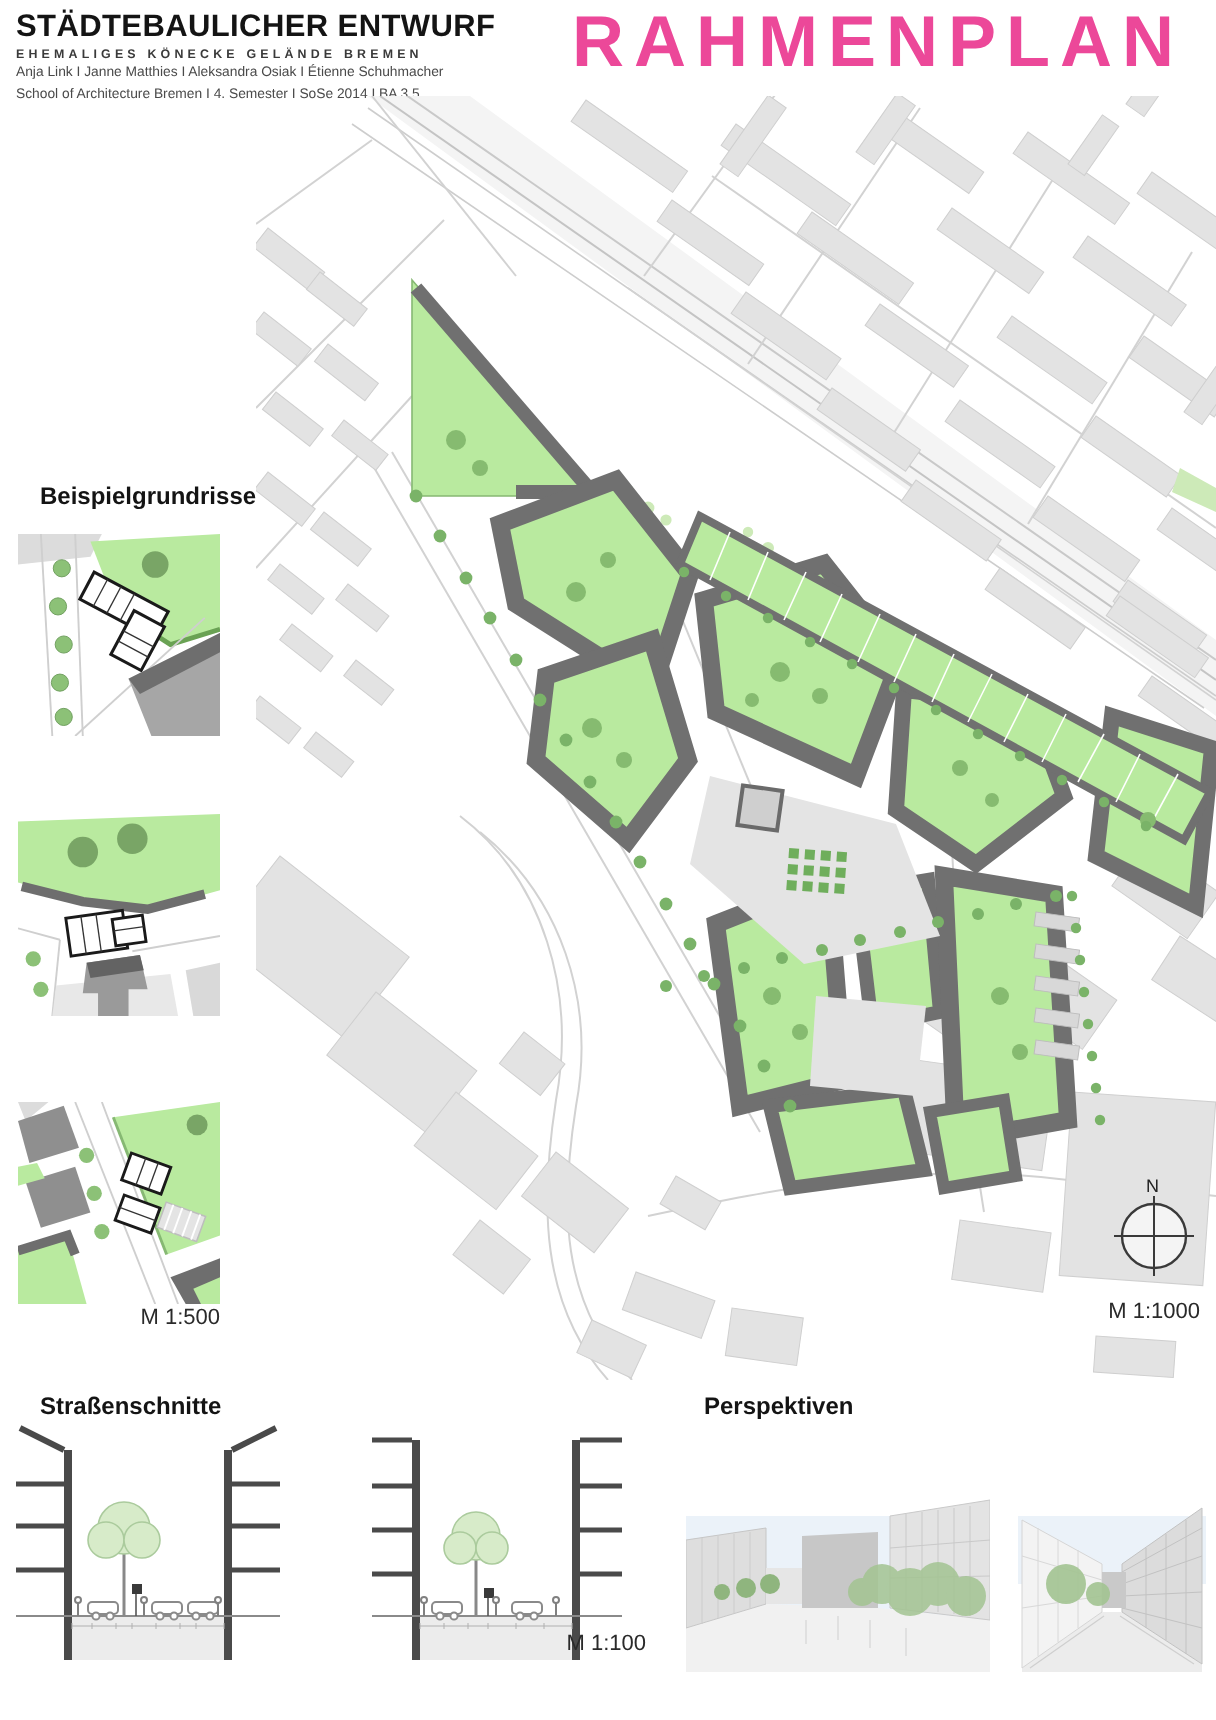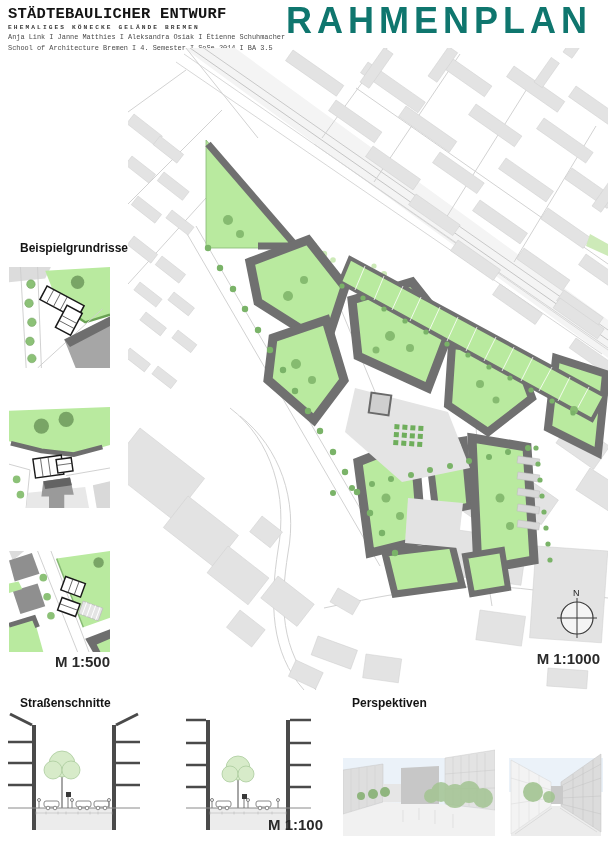--- a/index.html
+++ b/index.html
@@ -1,27 +1,27 @@
 <!DOCTYPE html>
 <html><head>
 <meta charset="utf-8">
 <style>
   html,body{margin:0;padding:0;background:#fff;}
   .page{position:relative;width:608px;height:860px;background:#ffffff;overflow:hidden;
         font-family:"Liberation Sans",sans-serif;color:#1a1a1a;}
   .abs{position:absolute;}
   
-  .header{left:8px;top:5px;width:230px;font-family:Liberation Mono, monospace;}
+  .header{left:8px;top:5px;width:230px;}
   .title{font-size:15.5px;font-weight:bold;letter-spacing:0.2px;color:#141414;white-space:nowrap;}
   .subtitle{font-size:6.2px;font-weight:bold;letter-spacing:2.1px;color:#3a3a3a;margin-top:1px;white-space:nowrap;}
   .meta{font-size:6.9px;color:#4a4a4a;line-height:1.3;margin-top:2px;white-space:nowrap;}
-  .plan-title{left:286px;top:0px;font-size:36px;font-weight:bold;color:#0f766e;letter-spacing:5px;white-space:nowrap;}
+  .plan-title{left:286px;top:0px;font-size:36px;font-weight:bold;color:#ec4899;letter-spacing:5px;white-space:nowrap;}
   
   .h2{font-size:12px;font-weight:bold;color:#141414;white-space:nowrap;}
-  .scale{font-size:15px;font-weight:bold;color:#2a2a2a;}
+  .scale{font-size:11px;font-weight:normal;color:#2a2a2a;}
   .ra{text-align:right;}
   svg{display:block;}
 </style>
 </head>
 <body>
 
 <div class="page">
 
   <div class="abs header">
     <div class="title">STÄDTEBAULICHER ENTWURF</div>

